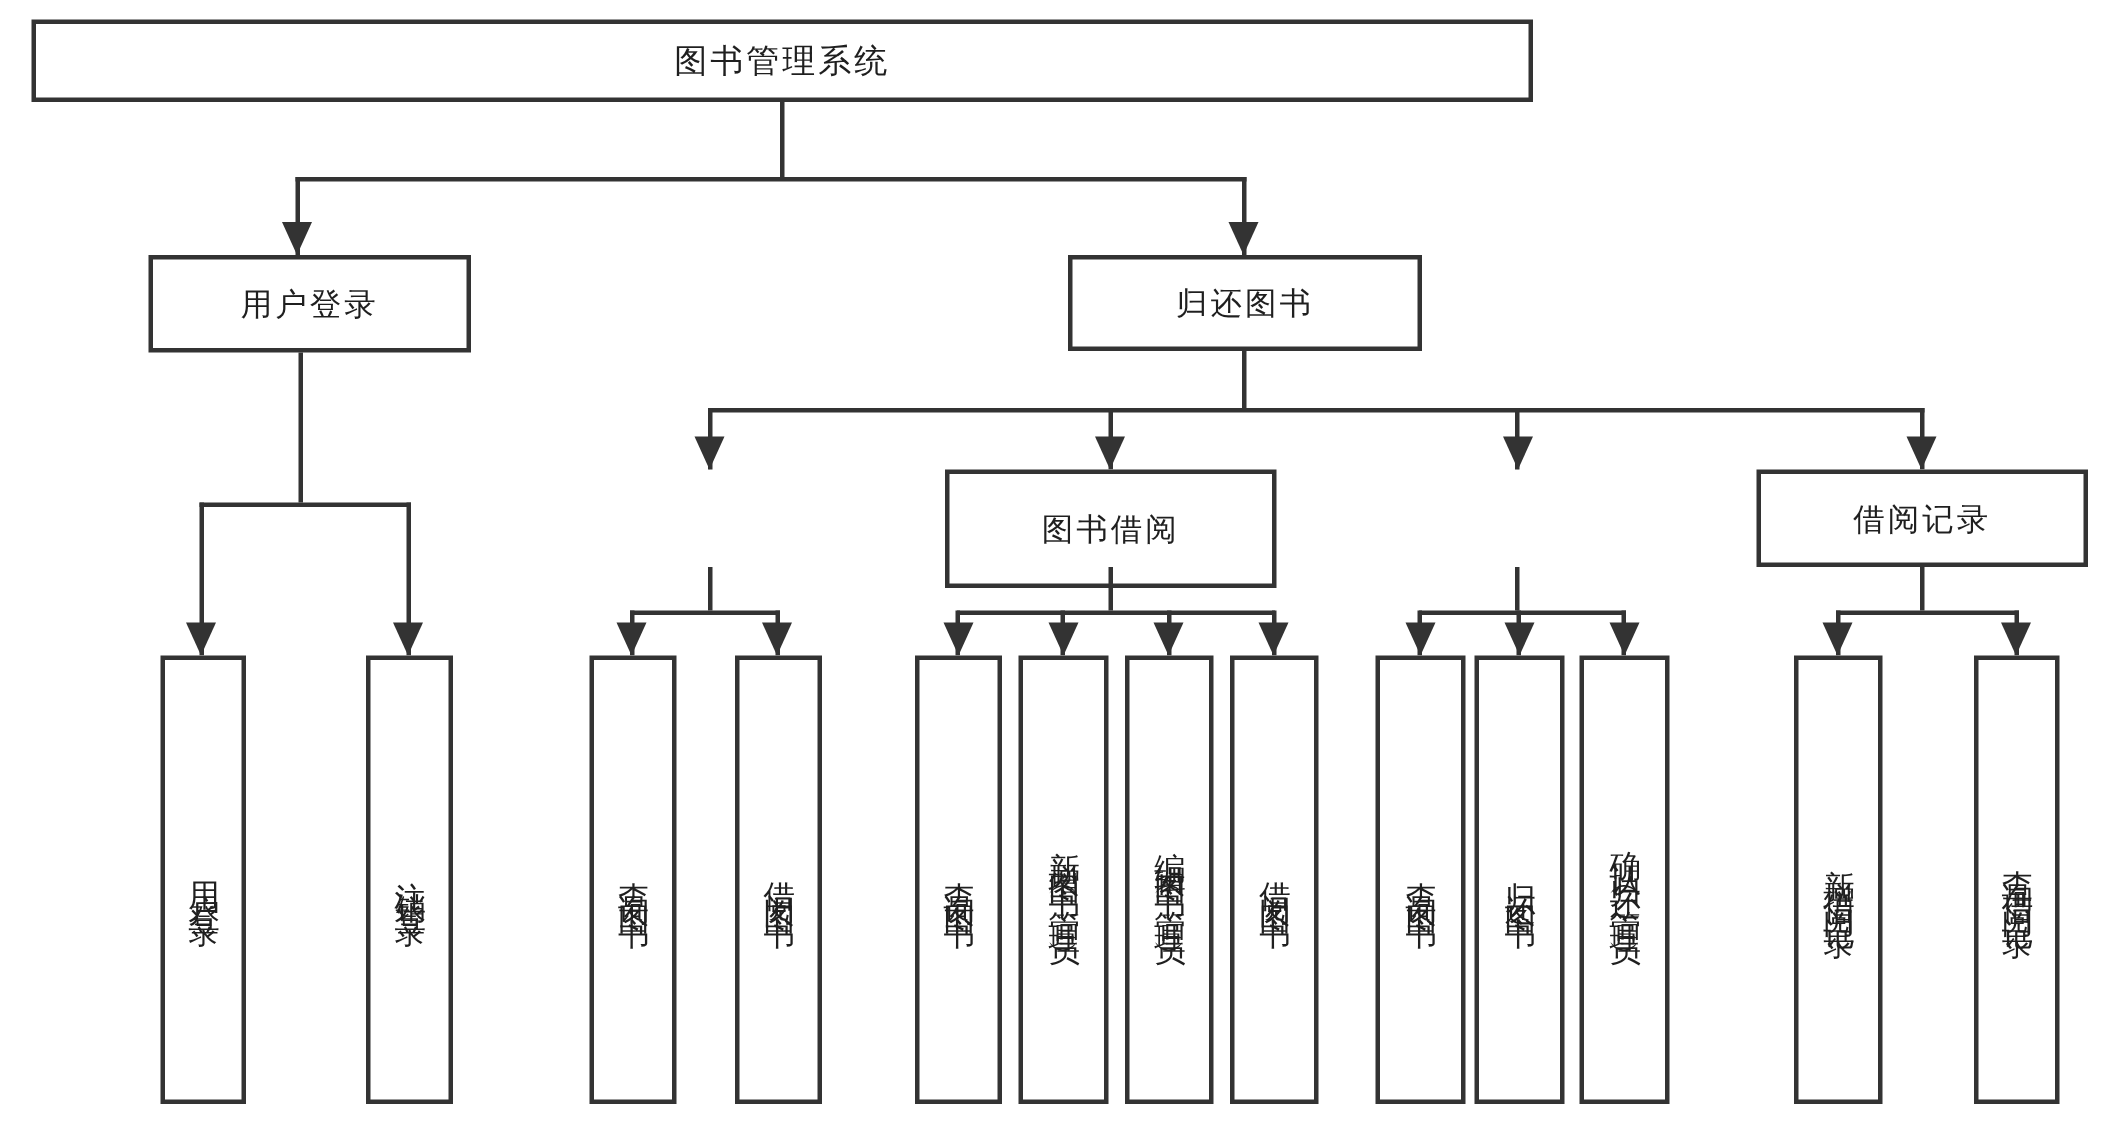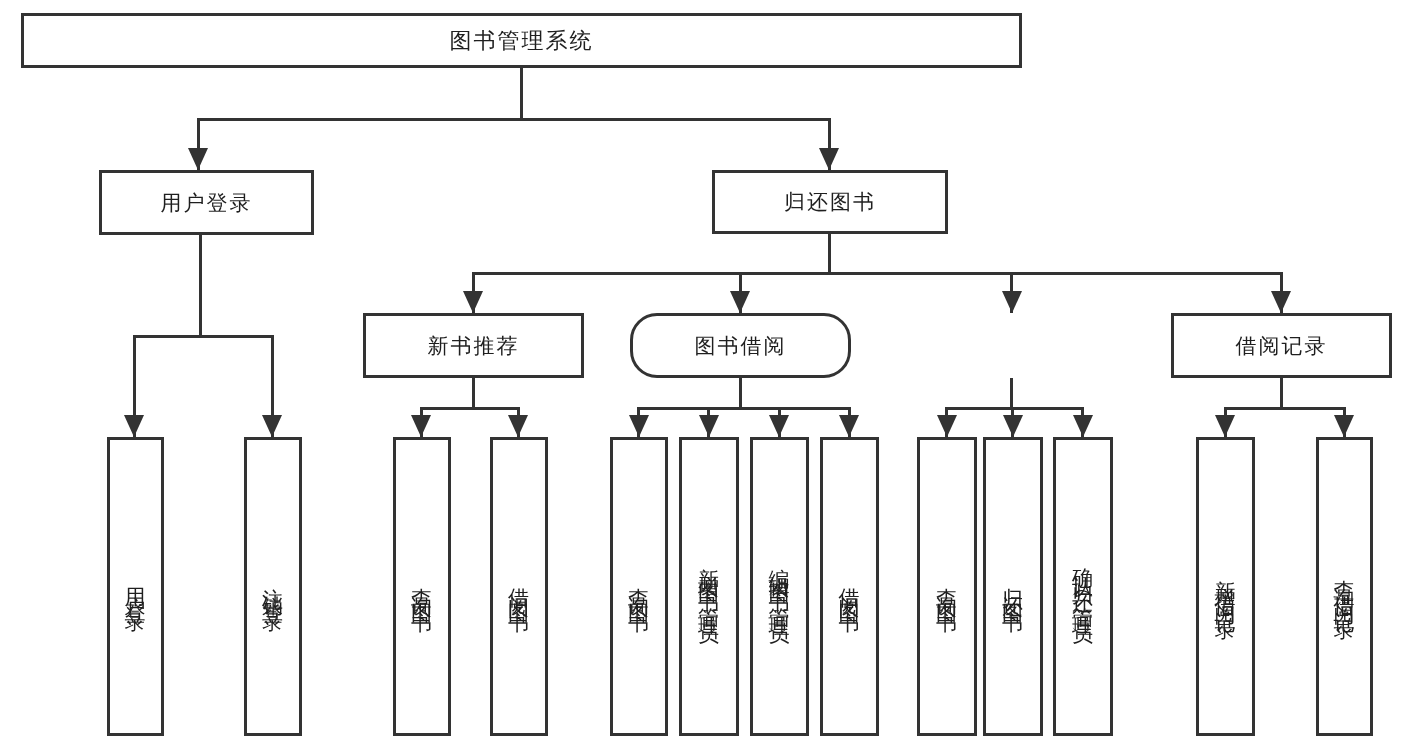--- a/index.html
+++ b/index.html
@@ -102,24 +102,21 @@
   <div class="hline" style="left:472px;top:272px;width:811px;"></div>
   <div class="vline" style="left:472px;top:272px;height:41px;"></div>
   <div class="arr" style="left:463px;top:291px;"></div>
   <div class="vline" style="left:739px;top:272px;height:41px;"></div>
   <div class="arr" style="left:730px;top:291px;"></div>
   <div class="vline" style="left:1010px;top:272px;height:41px;"></div>
   <div class="arr" style="left:1002px;top:291px;"></div>
   <div class="vline" style="left:1280px;top:272px;height:41px;"></div>
   <div class="arr" style="left:1271px;top:291px;"></div>
 
-  <div class="hbox" style="left:363px;top:313px;width:221px;height:65px;">
-    <span class="hlabel">新书推荐</span>
-  </div>
-  <div class="hbox" style="left:630px;top:313px;width:221px;height:65px;border-radius:27px;">
+  <div class="hbox" style="left:630px;top:313px;width:221px;height:79px;">
     <span class="hlabel">图书借阅</span>
   </div>
   <div class="hbox" style="left:1171px;top:313px;width:221px;height:65px;">
     <span class="hlabel">借阅记录</span>
   </div>
 
   <div class="vline" style="left:472px;top:378px;height:29px;"></div>
   <div class="hline" style="left:420px;top:407px;width:100px;"></div>
   <div class="vline" style="left:420px;top:407px;height:30px;"></div>
   <div class="arr" style="left:411px;top:415px;"></div>

